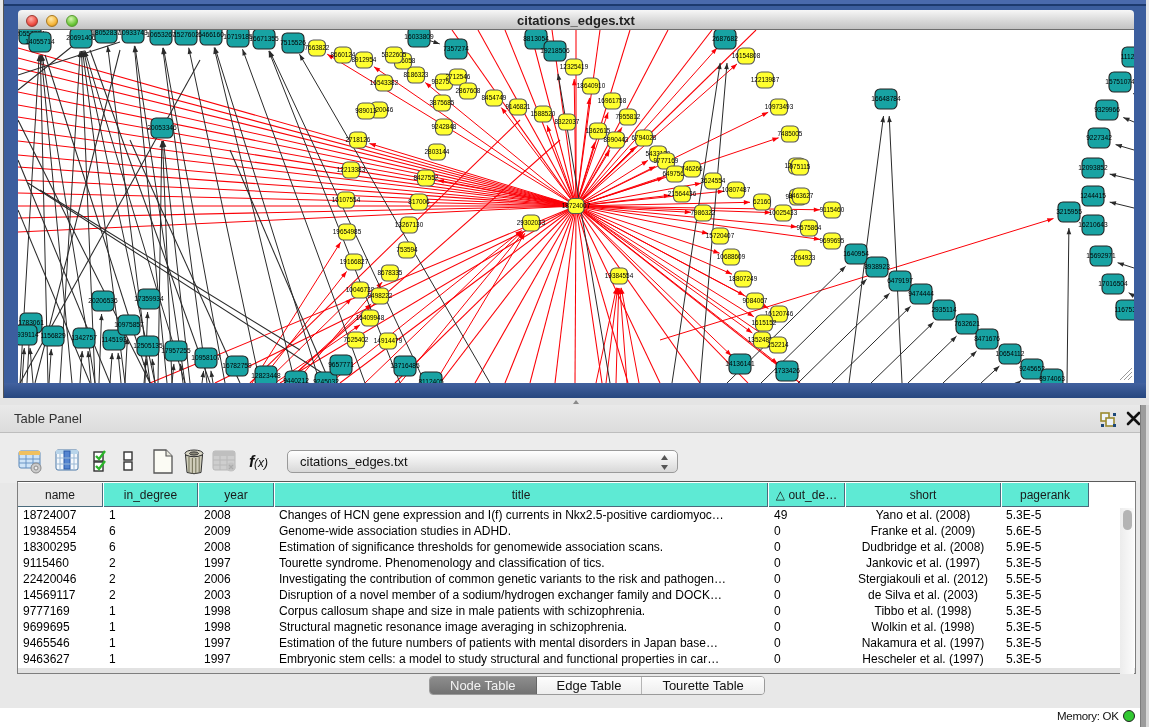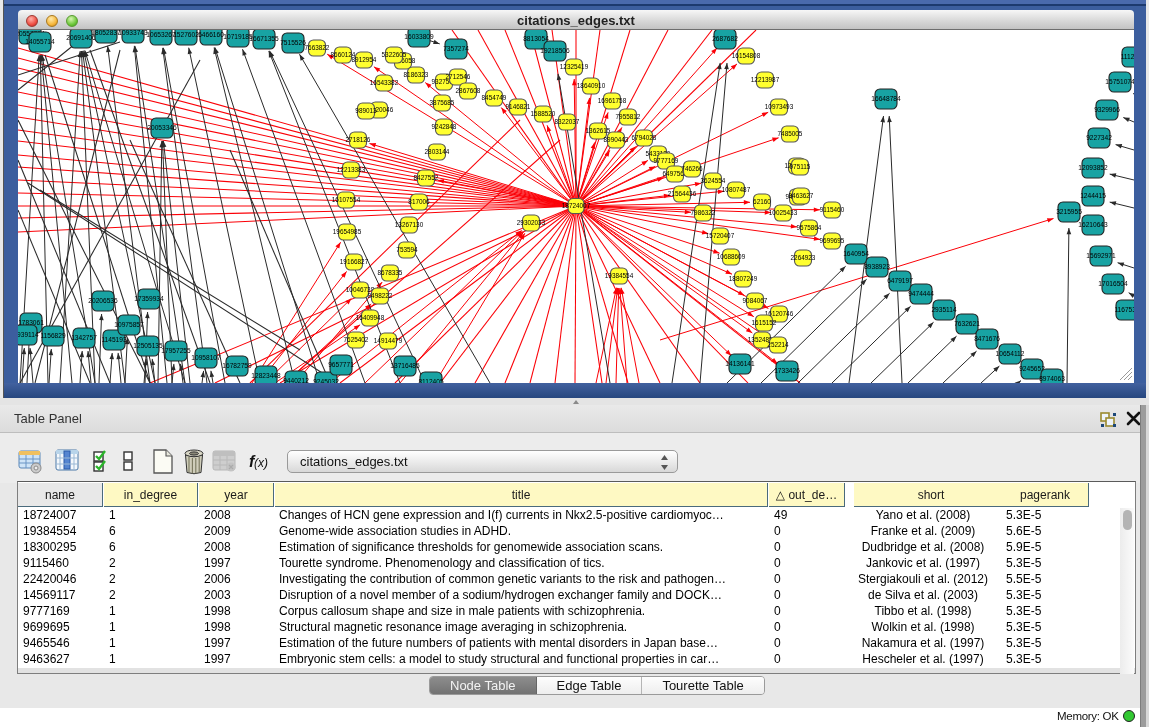--- a/index.html
+++ b/index.html
@@ -17,21 +17,21 @@
 .light{position:absolute;top:15px;width:12px;height:12px;border-radius:50%;}
 #gap{position:absolute;left:0;top:398px;width:1149px;height:7px;background:#e4e4e4;}
 
 #tpbar{position:absolute;left:0;top:405px;width:1149px;height:28px;background:linear-gradient(#e9e9e9,#dcdcdc);border-bottom:1px solid #bdbdbd;}
 #tptitle{position:absolute;left:14px;top:6px;font-size:13px;color:#333;}
 #toolrow{position:absolute;left:0;top:433px;width:1149px;height:50px;background:#ececec;}
 #combo{position:absolute;left:287px;top:450px;width:391px;height:23px;background:linear-gradient(#fff,#e8e8e8 60%,#d8d8d8);
  border:1px solid #9a9a9a;border-radius:5px;font-size:13px;color:#111;line-height:21px;padding-left:12px;}
 #tablebox{position:absolute;left:17px;top:481px;width:1119px;height:193px;background:#fff;border:1px solid #7e7e7e;border-top-color:#5a5a5a;}
 #thead{position:absolute;left:0;top:1px;width:1101px;height:24px;text-decoration:underline;}
-.th{position:absolute;top:0;height:24px;background:#fef9c3;border-right:1px solid #4a6a7c;border-bottom:1px solid #4a6a7c;
+.th{position:absolute;top:0;height:24px;background:#5eead4;border-right:1px solid #4a6a7c;border-bottom:1px solid #4a6a7c;
  font-size:12px;color:#1a1a1a;text-align:center;line-height:24px;}
 .tbody{position:absolute;left:0;top:25px;width:1101px;}
 .tr{position:relative;height:16px;font-size:12px;color:#000;white-space:nowrap;}
 .tr div{position:absolute;top:1px;overflow:hidden;}
 .c1{left:5px;width:80px;} .c2{left:91px;width:90px;} .c3{left:186px;width:70px;}
 .c4{left:261px;width:488px;} .c5{left:756px;width:72px;}
 .c6{left:827px;width:156px;text-align:center;} .c7{left:988px;width:95px;}
 #vscroll{position:absolute;right:1px;top:26px;width:14px;height:166px;background:linear-gradient(90deg,#ececec,#fbfbfb);}
 #vthumb{position:absolute;right:3px;top:28px;width:9px;height:20px;background:#b4b4b4;border-radius:5px;}
 
@@ -707,21 +707,21 @@
         <path d="M4.5 15L8 10H1z" fill="#555"></path>
       </svg>
 </div>
 <div id="tablebox">
 <div id="thead">
 <div class="th" style="left:0;width:85px;background:#e8e8e8;">name</div>
 <div class="th" style="left:86px;width:94px;">in_degree</div>
 <div class="th" style="left:181px;width:75px;">year</div>
 <div class="th" style="left:257px;width:493px;">title</div>
 <div class="th" style="left:751px;width:76px;">△ out_de…</div>
-<div class="th" style="left:828px;width:155px;margin-left:8px;">short</div>
+<div class="th" style="left:828px;width:155px;">short</div>
 <div class="th" style="left:984px;width:87px;">pagerank</div>
 </div>
 <div class="tbody">
 <div class="tr">
           <div class="c1">18724007</div>
           <div class="c2">1</div>
           <div class="c3">2008</div>
           <div class="c4">Changes of HCN gene expression and I(f) currents in Nkx2.5-positive cardiomyoc…</div>
           <div class="c5">49</div>
           <div class="c6">Yano et al. (2008)</div>

